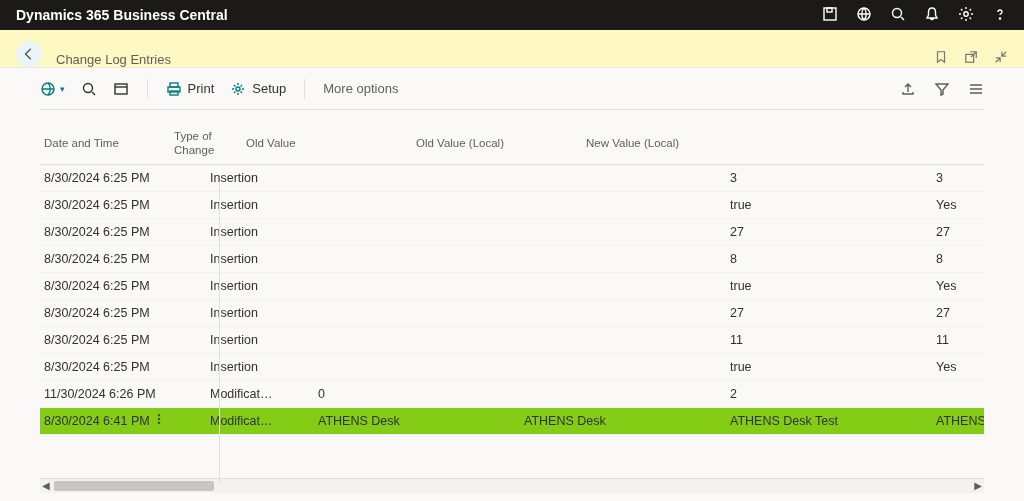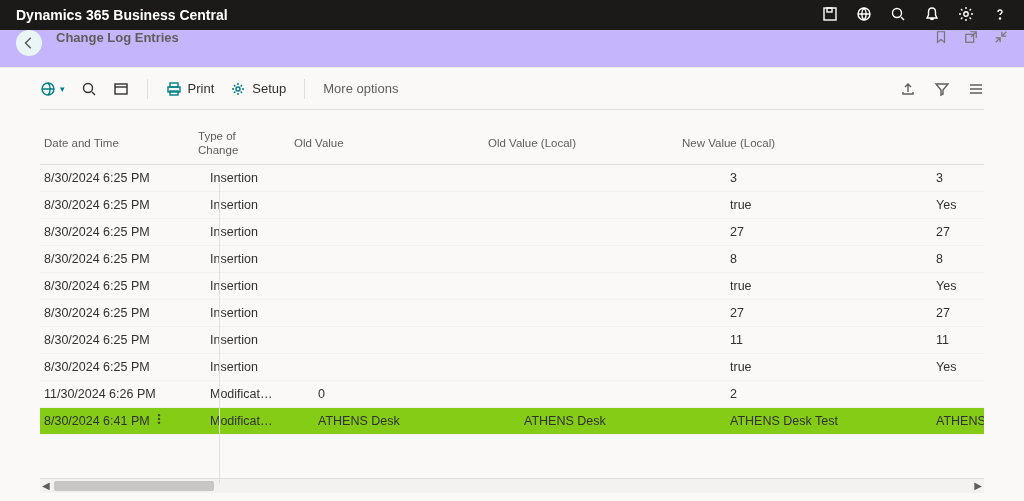--- a/index.html
+++ b/index.html
@@ -2,39 +2,39 @@
 <html><head>
 <meta charset="utf-8">
 <style>
   * { box-sizing: border-box; }
   html, body { margin:0; padding:0; font-family: "Segoe UI", Arial, sans-serif; font-size:13px; color:#323130; background:#faf9f8; }
   .app { width:1024px; height:501px; display:flex; flex-direction:column; overflow:hidden; }
   .topbar { background:#1b1a19; color:#fff; height:30px; display:flex; align-items:center; padding:0 16px; }
   .brand { font-weight:600; font-size:14px; }
   .topbar-icons { margin-left:auto; display:flex; gap:18px; align-items:center; color:#fff; }
   .topbar-icons svg { width:16px; height:16px; stroke:#fff; fill:none; stroke-width:1.4; }
-  .subhead { background:#c4b5fd; height:38px; border-bottom:1px solid #edebe9; display:flex; align-items:flex-start; padding:0 16px;font-weight:bold; }
+  .subhead { background:#fef9c3; height:38px; border-bottom:1px solid #edebe9; display:flex; align-items:flex-end; padding:0 16px; }
   .back-btn { width:26px; height:26px; border-radius:50%; background:#eaf6f5; display:flex; align-items:center; justify-content:center; margin-right:14px; cursor:pointer; }
   .back-btn svg { width:14px; height:14px; stroke:#555; fill:none; stroke-width:1.6; }
   .page-title { color:#605e5c; font-size:13px; }
   .subhead-icons { margin-left:auto; display:flex; gap:16px; }
   .subhead-icons svg { width:14px; height:14px; stroke:#797775; fill:none; stroke-width:1.4; }
   .body-area { flex:1; display:flex; flex-direction:column; padding:0 40px 8px 40px; min-height:0; }
   .cmdbar { height:42px; display:flex; align-items:center; border-bottom:1px solid #e1dfdd; gap:4px; }
   .cmd-group { display:flex; align-items:center; gap:16px; }
   .divider { width:1px; height:20px; background:#e1dfdd; margin:0 14px; }
   .cmd-item { display:flex; align-items:center; gap:6px; color:#323130; cursor:pointer; font-size:13px; }
   .cmd-item.accent { color:#007e82; }
   .cmd-item svg, .cmd-right svg { width:16px; height:16px; fill:none; stroke:currentColor; stroke-width:1.4; }
   .cmd-right { margin-left:auto; display:flex; gap:18px; color:#605e5c; }
   .cmd-right span { cursor:pointer; display:flex; }
   .caret { font-size:9px; margin-left:-2px; }
   .tablewrap { flex:1; display:flex; flex-direction:column; min-height:0; border-bottom:1px solid #e1dfdd; }
   .headerrow, .datarow { display:grid; grid-template-columns: 130px 72px 170px 170px 170px 170px 20px; align-items:center; }
-  .headerrow { font-size:11.5px; color:#605e5c; padding:20px 0 6px 0; border-bottom:1px solid #e1dfdd;gap:24px; }
+  .headerrow { font-size:11.5px; color:#605e5c; padding:20px 0 6px 0; border-bottom:1px solid #e1dfdd; }
   .headerrow .cell { padding:0 4px; line-height:1.2; }
   .rows { flex:1; overflow-y:auto; }
   .datarow { height:27px; border-bottom:1px solid #f3f2f1; font-size:12.5px;gap:36px; }
   .datarow .cell { padding:0 4px; white-space:nowrap; overflow:hidden; text-overflow:ellipsis; }
   .datarow.selected { background:#84cc16; }
   .rowmenu { display:none; }
   .datarow.selected .rowmenu { display:inline-flex; }
   .rowmenu svg { width:12px; height:12px; stroke:#333; }
   .vline { position:absolute; top:115px; left:219px; bottom:18px; width:1px; background:#e1dfdd; }
   .hscroll { height:14px; background:#f3f2f1; position:relative; margin-top:0; }

